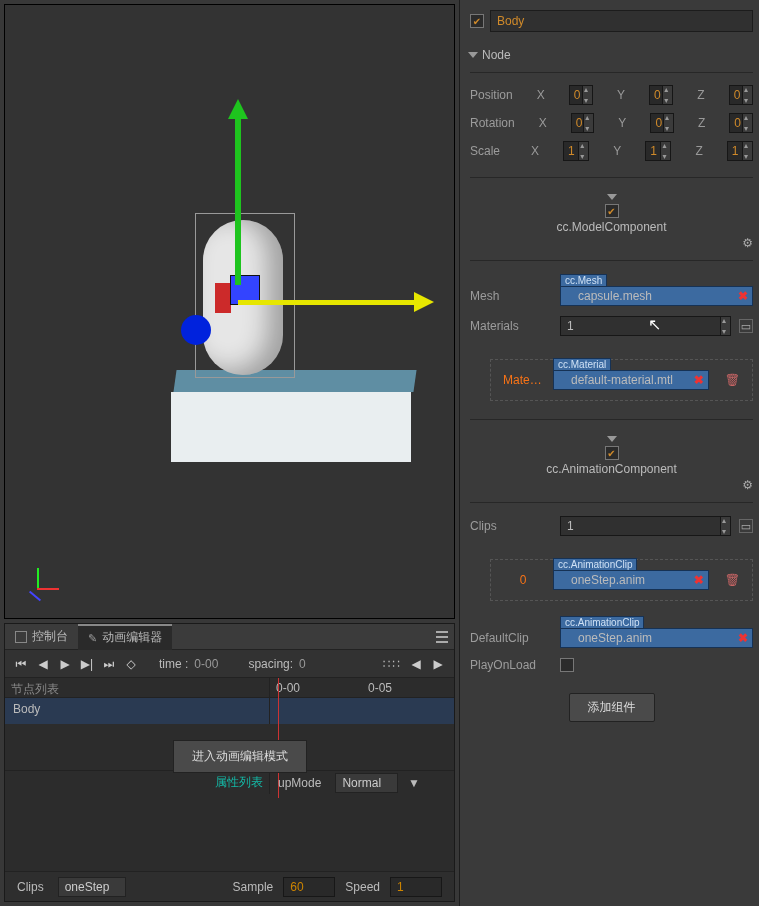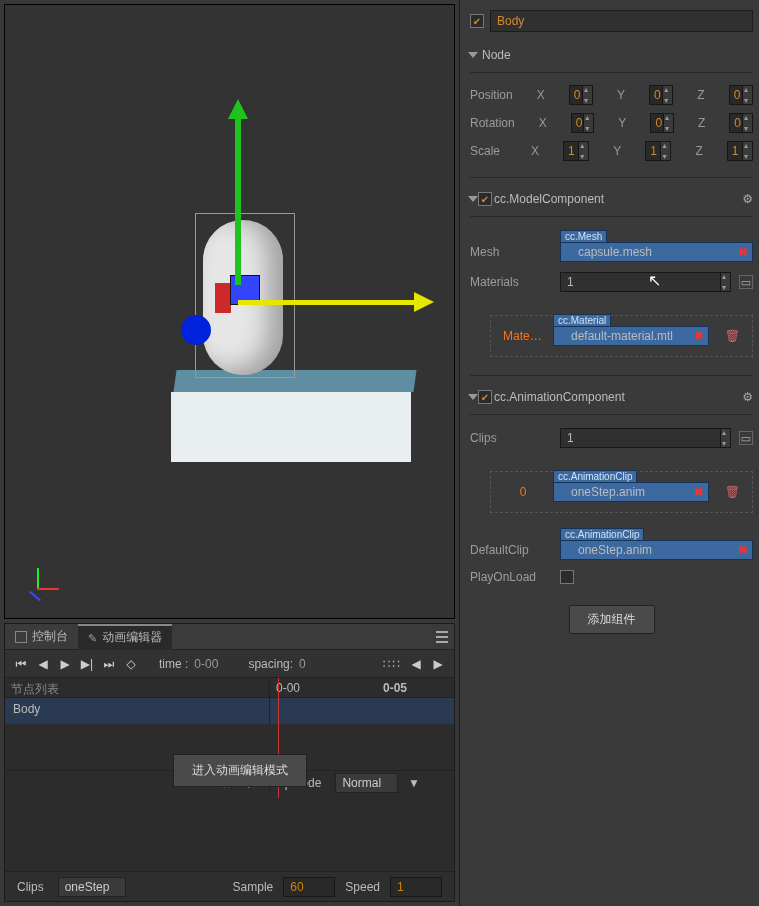--- a/index.html
+++ b/index.html
@@ -38,49 +38,49 @@
   .menu-icon span{height:2px;background:#aaa;}
   .toolbar{display:flex;align-items:center;height:28px;background:#323232;gap:6px;padding:0 8px;border-bottom:1px solid #222;color:#999;}
   .tbtn{width:16px;text-align:center;color:#ccc;}
   .tval{color:#999;}
   .dotgrid{letter-spacing:2px;}
   .tl-body{flex:1;position:relative;background:#2c2c2c;}
   .col-head{display:flex;height:20px;border-bottom:1px solid #222;}
   .node-col{width:265px;border-right:1px solid #222;padding:3px 6px;color:#888;}
   .time-col{flex:1;position:relative;color:#777;padding:3px 6px;}
   .time-col .t0{position:absolute;left:6px;}
-  .time-col .t1{position:absolute;left:113px;font-weight:bold;}
+  .time-col .t1{position:absolute;left:98px;}
   .row{display:flex;height:26px;}
   .row .n{width:265px;padding:4px 8px;border-right:1px solid #222;}
   .row.sel{background:#2a3a52;}
   .playhead{position:absolute;left:273px;top:0;width:1px;height:120px;background:#c33;}
   .prop-head{position:absolute;left:0;top:92px;width:265px;padding:3px 6px;color:#14b8a6;border-top:1px solid #222;border-right:1px solid #222;text-align:right;}
   .wrap-row{position:absolute;left:265px;top:92px;right:0;height:24px;display:flex;align-items:center;gap:10px;padding:0 8px;border-top:1px solid #222;color:#999;}
-  .enter-btn{position:absolute;left:168px;top:76px;padding:7px 18px;background:#4a4a4a;border:1px solid #222;color:#ddd;}
+  .enter-btn{position:absolute;left:168px;top:62px;padding:7px 18px;background:#4a4a4a;border:1px solid #222;color:#ddd;}
   .bottom-foot{height:30px;display:flex;align-items:center;gap:10px;padding:0 12px;border-top:1px solid #222;background:#2e2e2e;color:#999;}
   .dd{background:#3a3a3a;border:1px solid #222;padding:2px 16px 2px 6px;color:#ccc;position:relative;margin-left:4px;}
   .numbox{background:#292929;border:1px solid #171717;padding:2px 6px;width:52px;color:#cc8400;display:inline-block;}
 
   
   .right-col{flex:1;background:#3a3a3a;border-left:1px solid #1d1d1d;padding:6px 6px 6px 10px;display:flex;flex-direction:column;gap:4px;overflow:hidden;}
   .hdr-row{display:flex;align-items:center;gap:6px;margin:4px 0 8px 0;}
   .chk{width:14px;height:14px;border:1px solid #777;display:inline-flex;align-items:center;justify-content:center;background:#2b2b2b;}
   .chk.on::after{content:"✔";font-size:10px;color:#d08a2a;}
   .name-field{flex:1;border:1px solid #1c1c1c;background:#303030;color:#d08a2a;padding:3px 6px;}
   .section-title{display:flex;align-items:center;gap:6px;color:#aaa;padding:4px 0;}
   .tri{width:0;height:0;border-top:5px solid transparent;border-bottom:5px solid transparent;border-left:6px solid #999;transform:rotate(90deg);}
   .hr{height:1px;background:#272727;margin:2px 0 6px 0;}
   .prop-row{display:flex;align-items:center;gap:24px;padding:2px 0;}
   .plabel{width:82px;color:#9c9c9c;}
   .axis-lbl{width:10px;text-align:center;color:#999;}
   .small-num{width:46px;background:#292929;border:1px solid #161616;color:#d08a2a;padding:2px 4px;position:relative;}
   .spin{position:absolute;right:0;top:0;bottom:0;width:10px;background:#3b3b3b;border-left:1px solid #161616;}
   .spin::before{content:"▴";position:absolute;top:-1px;left:1px;font-size:8px;color:#999;}
   .spin::after{content:"▾";position:absolute;bottom:-1px;left:1px;font-size:8px;color:#999;}
-  .comp-head{display:flex;align-items:center;gap:2px;padding:4px 0;}
+  .comp-head{display:flex;align-items:center;gap:2px;padding:4px 0;flex-direction:column;}
   .gear{margin-left:auto;color:#aaa;}
   .asset-row{display:flex;align-items:center;gap:8px;padding:3px 0;}
   .asset-label{width:82px;color:#9c9c9c;}
   .asset-box{flex:1;position:relative;background:#3c6aa0;border:1px solid #163255;padding:2px 6px 2px 17px;color:#ddd;}
   .asset-type{position:absolute;top:-13px;left:-1px;background:#3c6aa0;border:1px solid #163255;border-bottom:none;font-size:10px;padding:0 4px;color:#cfe1f5;}
   .asset-x{position:absolute;right:4px;top:2px;color:#e33;font-weight:bold;}
   .count-box{flex:1;background:#303030;border:1px solid #171717;color:#ccc;padding:2px 6px;position:relative;}
   .count-box .spin{background:#3b3b3b;}
   .sq-btn{width:14px;height:14px;border:1px solid #666;color:#aaa;display:flex;align-items:center;justify-content:center;font-size:11px;}
   .array-block{margin:16px 0 8px 20px;border:1px dashed #555;padding:10px 12px 10px 12px;display:flex;align-items:center;gap:10px;}

